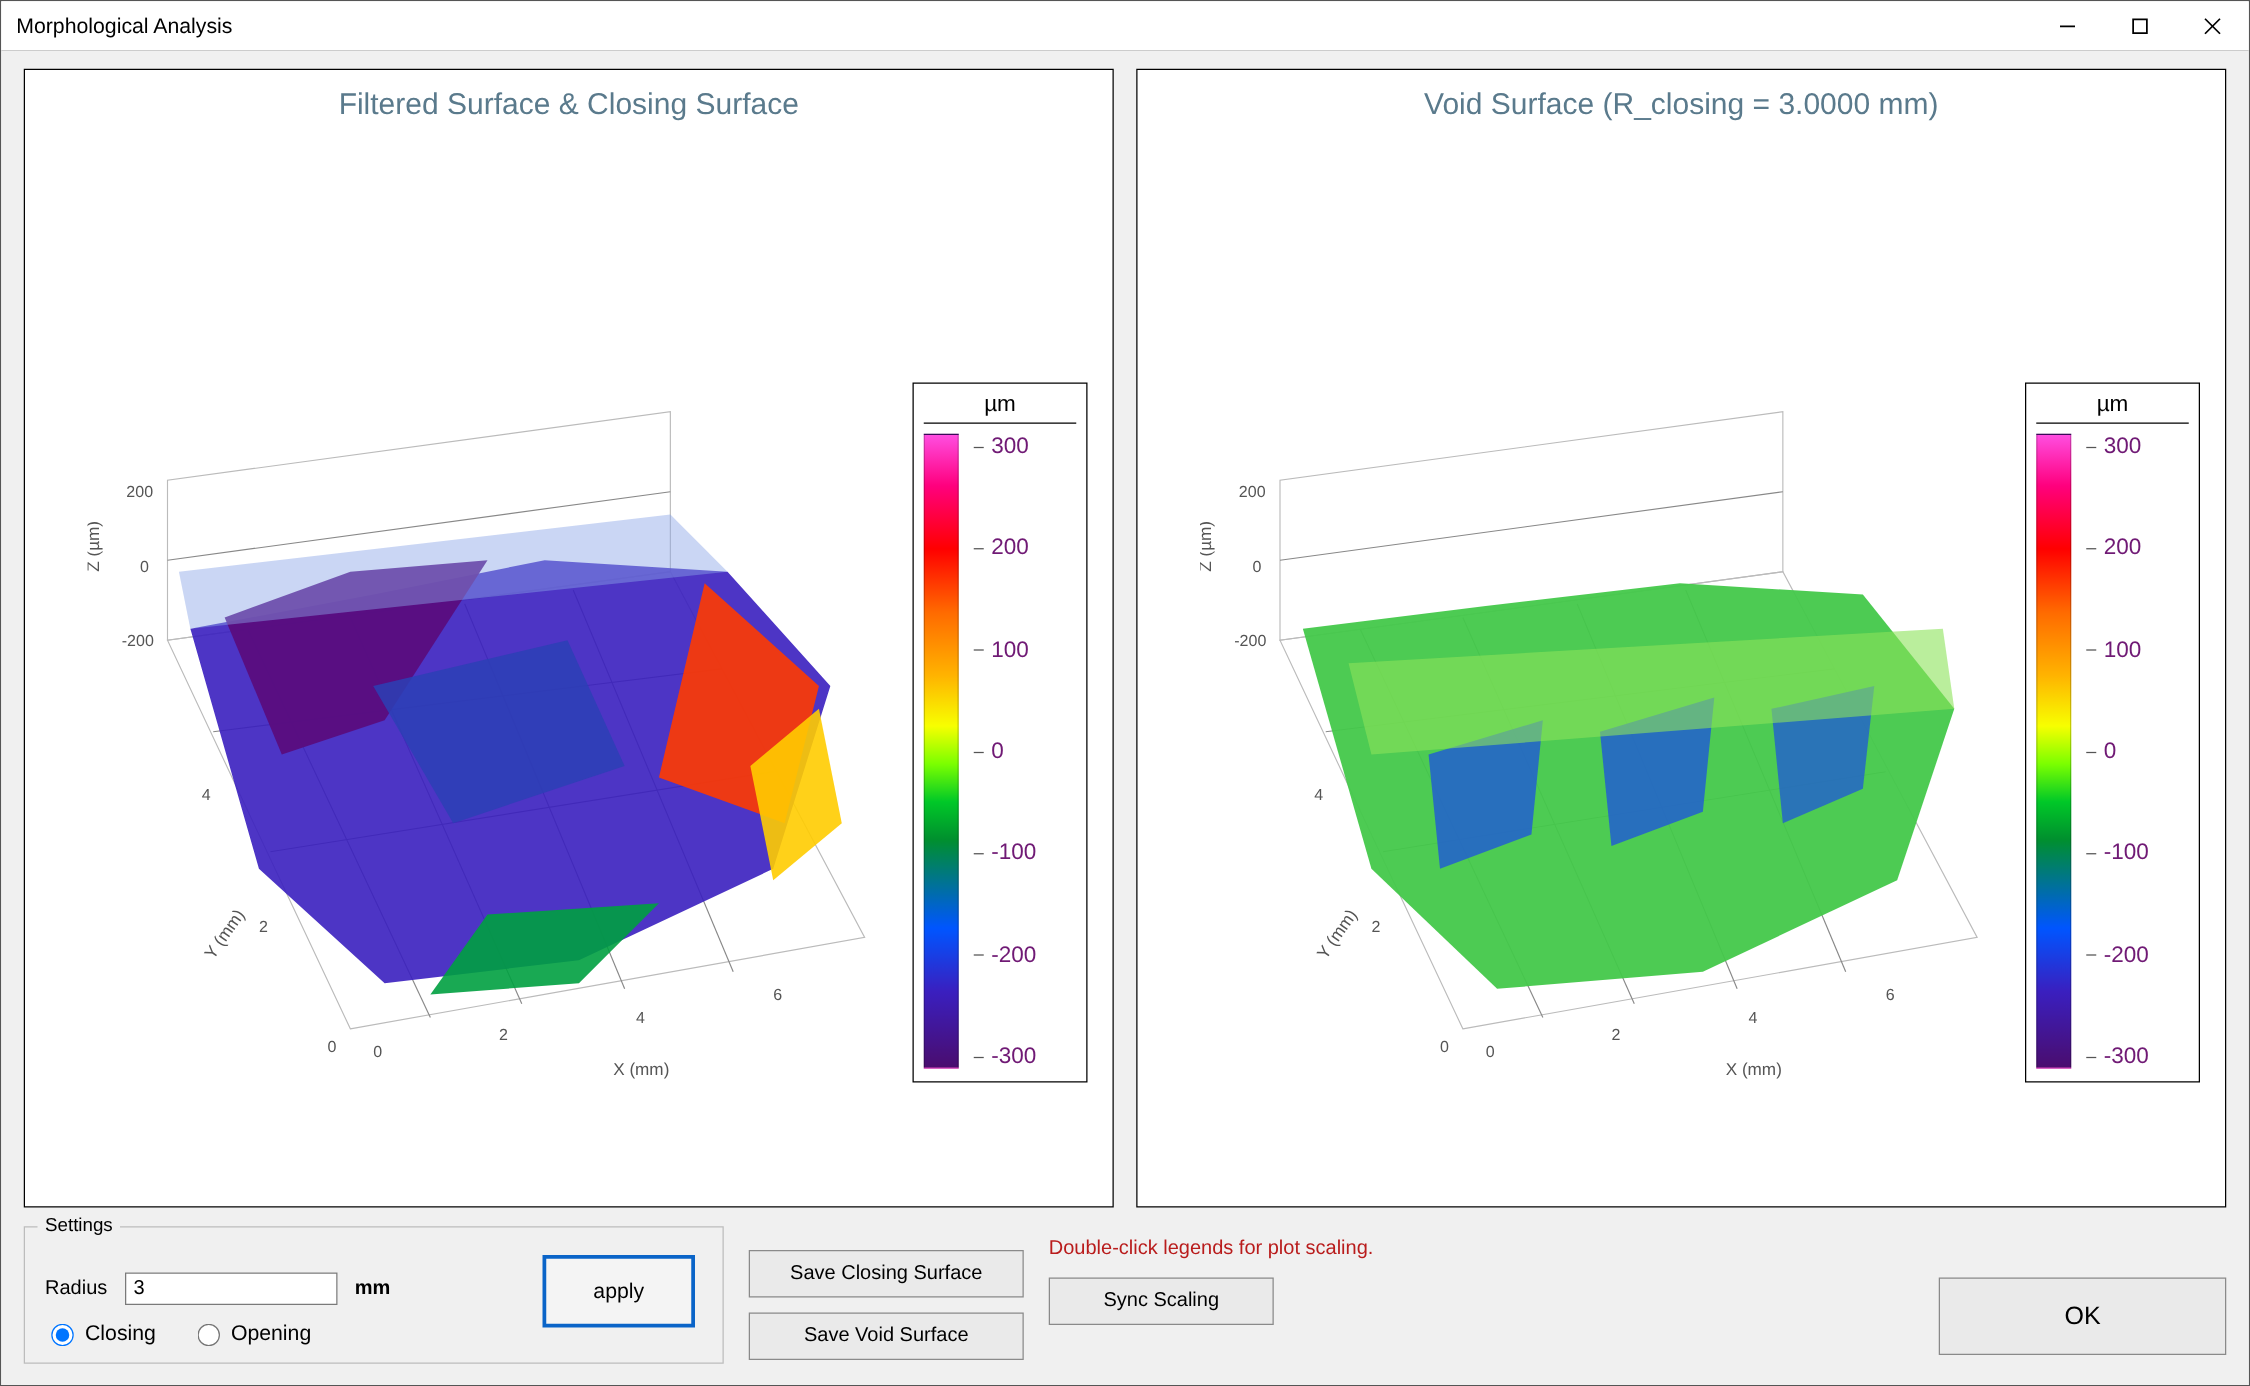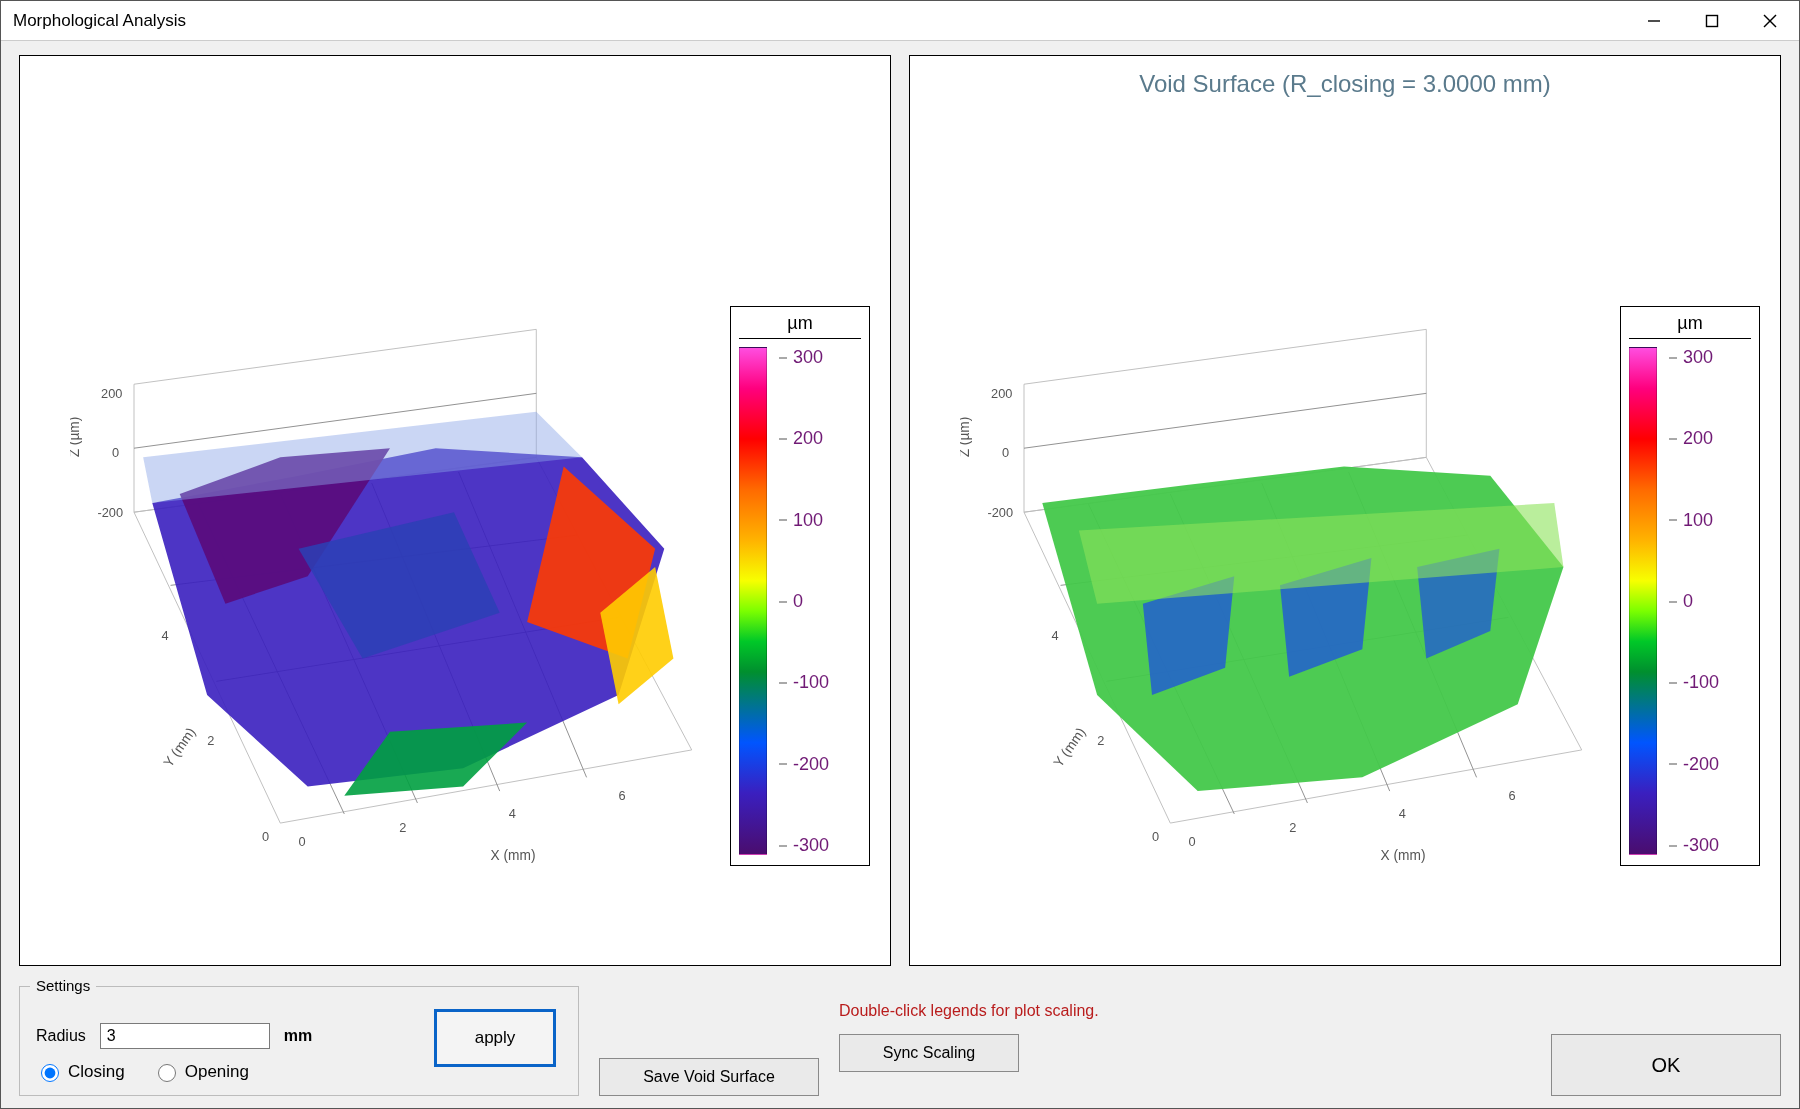--- a/index.html
+++ b/index.html
@@ -24,21 +24,21 @@
     border:1px solid rgba(0,0,0,0.2);
   }
   .cb-ticks { flex:1; position:relative; margin-left:12px; }
   .cb-tick { position:absolute; left:0; transform:translateY(-50%); font-size:18px; color:#701a75; white-space:nowrap; }
   .cb-tick::before { content:""; display:inline-block; width:8px; height:1px; background:#555; vertical-align:middle; margin-right:6px; }
   
   svg.axes { width:100%; height:100%; }
   .axes line { stroke:#888; stroke-width:1; }
   .axes text { font-size:14px; fill:#555; }
   .axes .axlabel { font-size:15px; fill:#555; }
-  .bottom { height:120px; display:flex; align-items:flex-end; gap:20px; }
+  .bottom { height:120px; display:flex; align-items:center; gap:20px; }
   .settings-group { border:1px solid #bcbcbc; width:560px; height:110px; position:relative; padding:18px 16px 10px 16px; }
   .settings-group .legend { position:absolute; top:-10px; left:10px; background:#f0f0f0; padding:0 6px; font-size:15px; }
   .settings-row { display:flex; align-items:center; gap:14px; margin-bottom:12px;margin-top:18px; }
   .settings-row label.rad { font-size:16px; }
   input[type=text].radius { width:170px; height:26px; border:1px solid #7a7a7a; padding:0 6px; font-size:16px; }
   .unit { font-size:16px;font-weight:bold; }
   .apply-btn { position:absolute; right:22px; top:22px; width:122px; height:58px; border:3px solid #0a64c8; background:#f4f4f4; font-size:17px; }
   .radio-row { display:flex; gap:28px; align-items:center; }
   .radio-item { display:flex; align-items:center; gap:6px; font-size:17px; }
   .radio-item input { width:18px; height:18px; }
@@ -74,20 +74,21 @@
           <line x1="13" y1="1" x2="1" y2="13" stroke="#000" stroke-width="1.4"></line>
         </svg>
     </div>
   </div>
 
   <div class="client">
 
     <div class="plots">
 
       <div class="plotbox">
+        <div class="plot-title">Filtered Surface &amp; Closing Surface</div>
 
         <div class="plot-area">
           <svg class="axes" viewBox="0 0 700 760">
 
             <polygon points="230,700 680,620 510,300 70,360" fill="none" stroke="#bbb"></polygon>
 
             <line x1="300" y1="690" x2="140" y2="350"></line>
             <line x1="380" y1="678" x2="230" y2="340"></line>
             <line x1="470" y1="665" x2="330" y2="328"></line>
             <line x1="565" y1="650" x2="425" y2="316"></line>
@@ -214,20 +215,21 @@
           </label>
           <label class="radio-item">
             <input type="radio" name="mode" style="">
             <span>Opening</span>
           </label>
         </div>
         <button class="apply-btn">apply</button>
       </div>
 
       <div class="mid-buttons">
+        <button class="std">Save Closing Surface</button>
         <button class="std">Save Void Surface</button>
       </div>
 
       <div class="right-bottom">
         <div class="hint">Double-click legends for plot scaling.</div>
         <div class="sync-row">
           <button class="sync">Sync Scaling</button>
           <button class="ok">OK</button>
         </div>
       </div>

